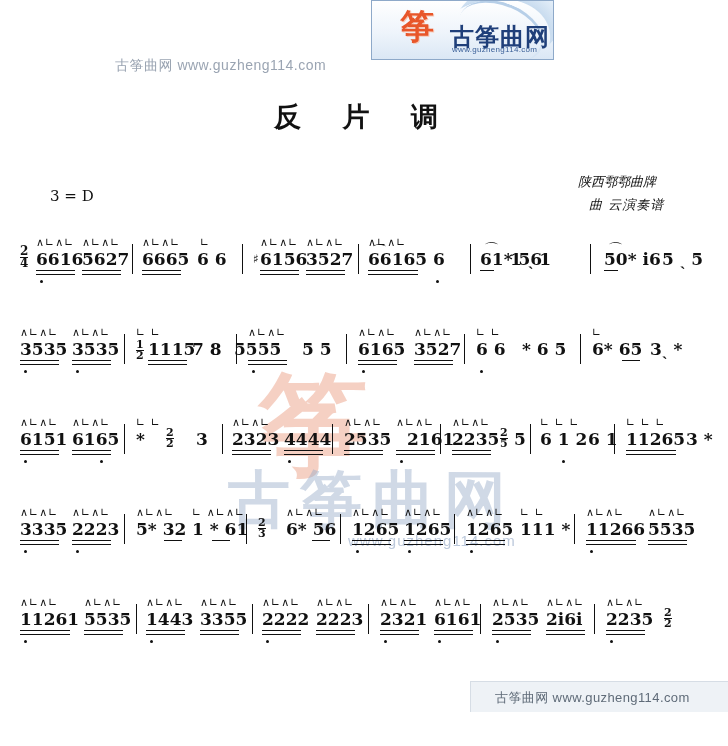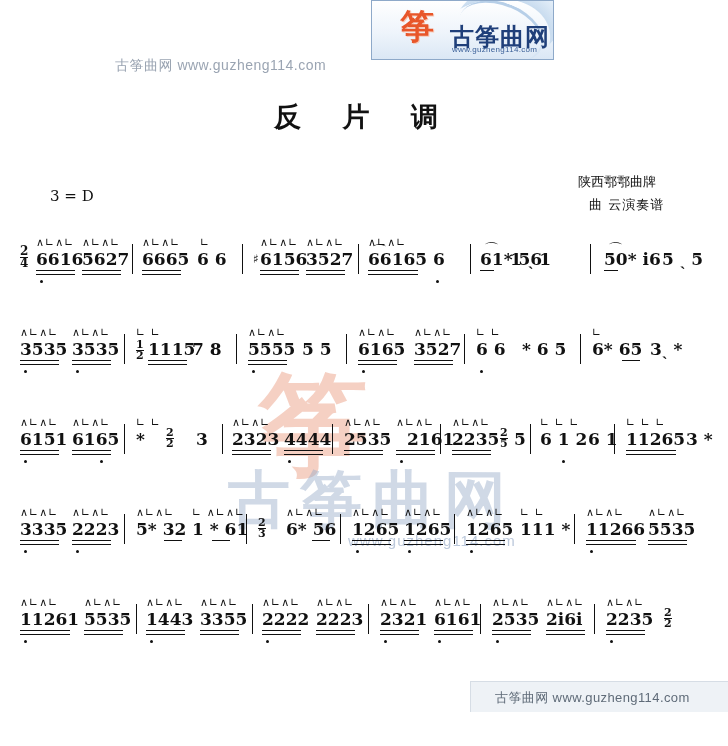--- a/index.html
+++ b/index.html
@@ -100,20 +100,21 @@
     font-weight: bold;
     color: #111111;
     letter-spacing: 16px;
   }
   .credit {
     position: absolute;
     font-family: "DejaVu Serif", serif;
     font-size: 13px;
     color: #111;
     white-space: nowrap;
+    font-style: italic;
   }
   #credit-1 { left: 578px; top: 173px; }
   #credit-2 { left: 589px; top: 196px; letter-spacing: 1px;}
   #key-sig {
     position: absolute;
     left: 50px;
     top: 187px;
     font-family: "DejaVu Serif", serif;
     font-size: 15px;
     color: #111;
@@ -363,21 +364,21 @@
     <span class="num">1</span>
       <span class="den">2</span>
   </div>
   <div class="grp" style="left:134px">1115</div>
   <div class="grp" style="left:178px">7  8</div>
   <div class="beam" style="left:134px; top:42px; width:39px"></div>
   <div class="beam" style="left:134px; top:46px; width:39px"></div>
   <div class="barline" style="left:222px"></div>
 
   <div class="orn" style="left:234px; top:10px">∧∟∧∟</div>
-  <div class="grp" style="left:234px">5555</div>
+  <div class="grp" style="left:220px">5555</div>
   <div class="grp" style="left:288px">5  5</div>
   <div class="beam" style="left:234px; top:42px; width:39px"></div>
   <div class="beam" style="left:234px; top:46px; width:39px"></div>
   <div class="dot" style="left:238px; top:52px"></div>
   <div class="barline" style="left:332px"></div>
 
   <div class="orn" style="left:344px; top:10px">∧∟∧∟</div>
   <div class="orn" style="left:400px; top:10px">∧∟∧∟</div>
   <div class="grp" style="left:344px">6165</div>
   <div class="grp" style="left:400px">3527</div>

